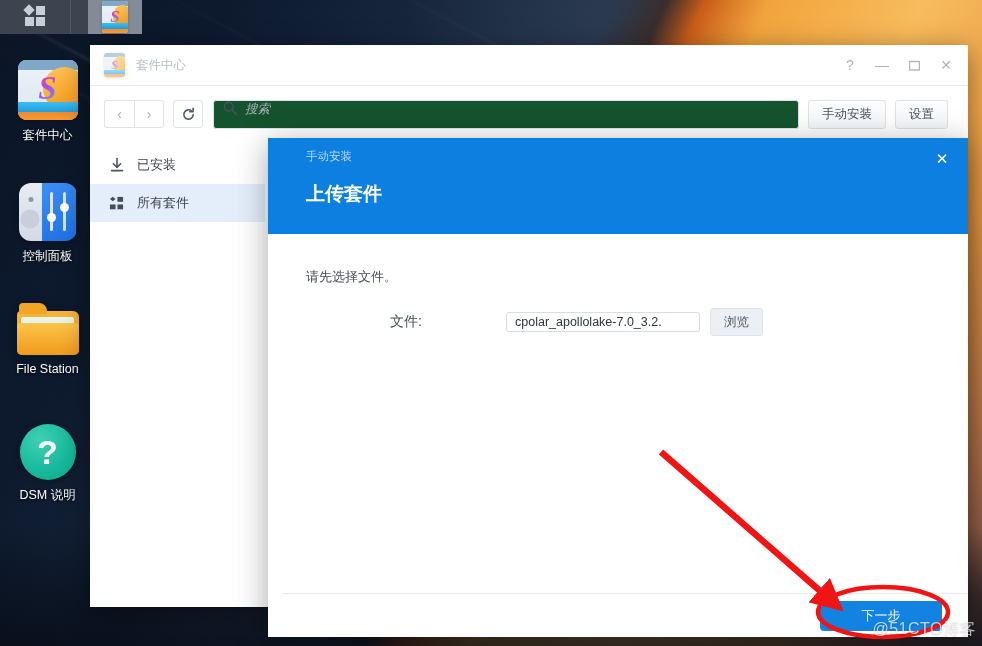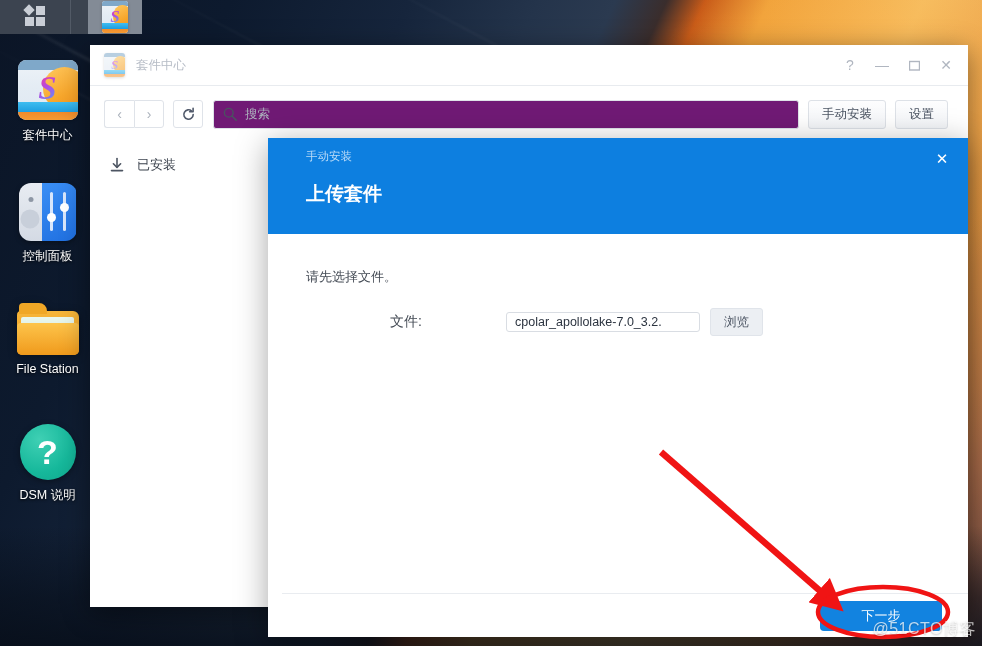--- a/index.html
+++ b/index.html
@@ -199,22 +199,22 @@
   .navbtn.first { border-radius: 3px 0 0 3px; border-right: none; }
   .navbtn.last  { border-radius: 0 3px 3px 0; }
   .refreshbtn {
     margin-left: 9px; width: 30px; height: 28px; border: 1px solid #dfe3e9;
     background: #fff; border-radius: 3px;
     display: flex; align-items: center; justify-content: center;
     color: #5a6373; font-size: 15px;
   }
   .searchbox {
     margin-left: 10px; flex: 1; height: 29px;
-    border: 1px solid #dfe3e9; border-radius: 3px; background: #701a75;
-    display: flex; align-items: center; padding: 0 9px; gap: 8px;
+    border: 1px solid #dfe3e9; border-radius: 3px; background: #14532d;
+    display: flex; padding: 0 9px; gap: 8px; font-style: italic;
   }
   .searchbox .ph { color: #aeb4bf; font-size: 12.5px; }
   .tbtn {
     margin-left: 9px; height: 29px; padding: 0 13px;
     border: 1px solid #dde1e7; border-radius: 3px;
     background: linear-gradient(to bottom,#fdfdfe,#f3f5f8);
     color: #4c5563; font-size: 12.5px;
     display: flex; align-items: center; justify-content: center;
   }
 
@@ -421,20 +421,31 @@
         <span class="ic">
           <svg width="16" height="16" viewBox="0 0 16 16">
             <line x1="8" y1="1.5" x2="8" y2="10" stroke="#4d5562" stroke-width="1.6" stroke-linecap="round"></line>
             <path d="M4.4 6.8 L8 10.4 L11.6 6.8" fill="none" stroke="#4d5562" stroke-width="1.6" stroke-linecap="round" stroke-linejoin="round"></path>
             <line x1="2.5" y1="13.6" x2="13.5" y2="13.6" stroke="#4d5562" stroke-width="1.6" stroke-linecap="round"></line>
           </svg>
         </span>
         <span>已安装</span>
       </div>
 
+      <div class="sideitem active">
+        <span class="ic">
+          <svg width="15" height="15" viewBox="0 0 16 16">
+            <path d="M1 3.2 L4 0.8 L7 3.2 L4 5.6 Z" fill="#444c59"></path>
+            <rect x="9" y="1" width="6" height="5.2" fill="#444c59"></rect>
+            <rect x="1" y="9" width="6" height="5.2" fill="#444c59"></rect>
+            <rect x="9" y="9" width="6" height="5.2" fill="#444c59"></rect>
+          </svg>
+        </span>
+        <span>所有套件</span>
+      </div>
 
 
     </div>
     <div class="content"></div>
   </div>
 </div>
 
 <div id="dialog">
   <div class="dlg-head">
     <div class="sub">手动安装</div>

